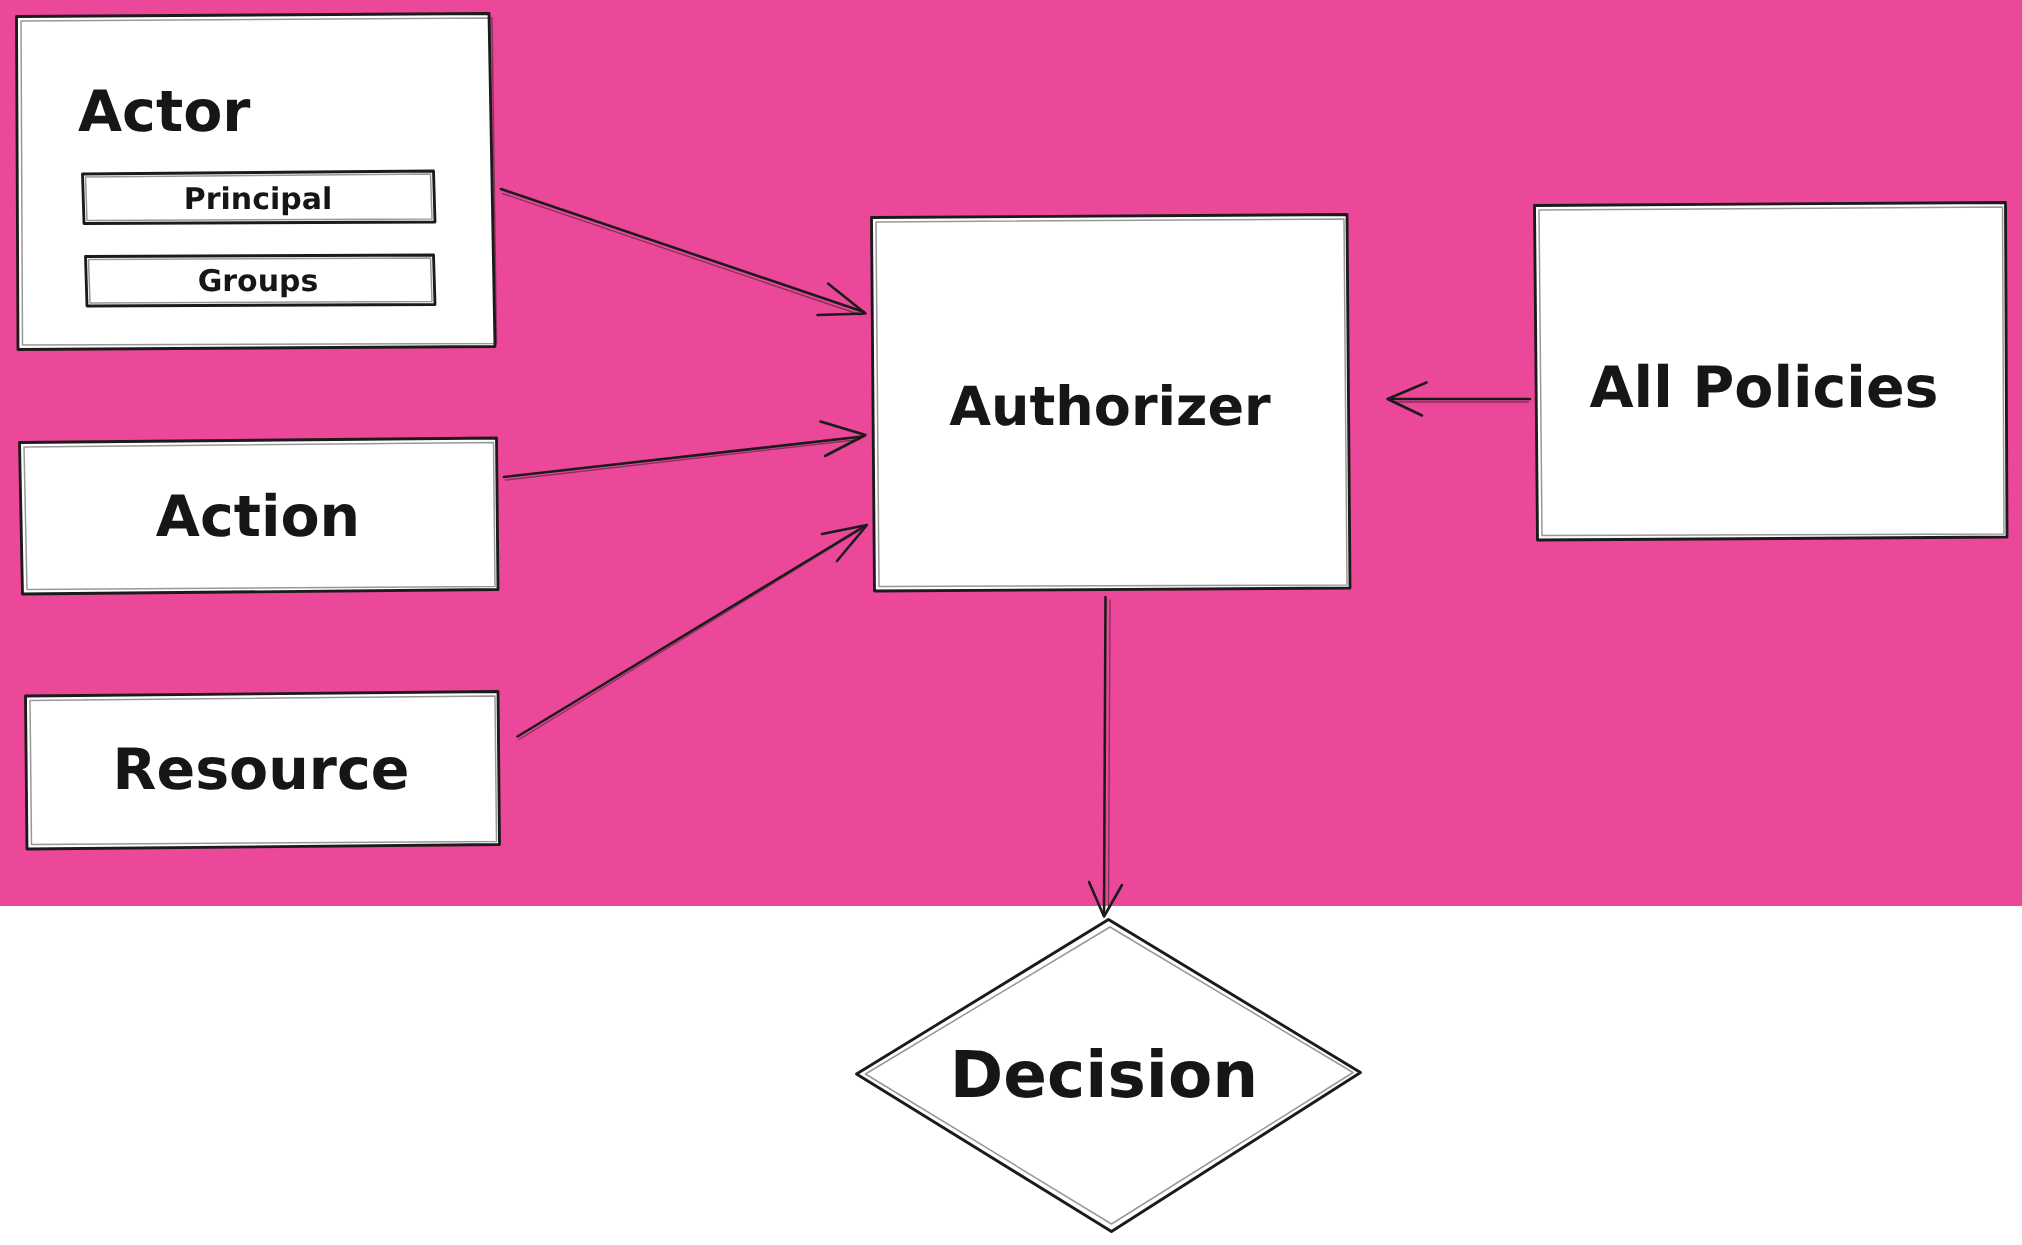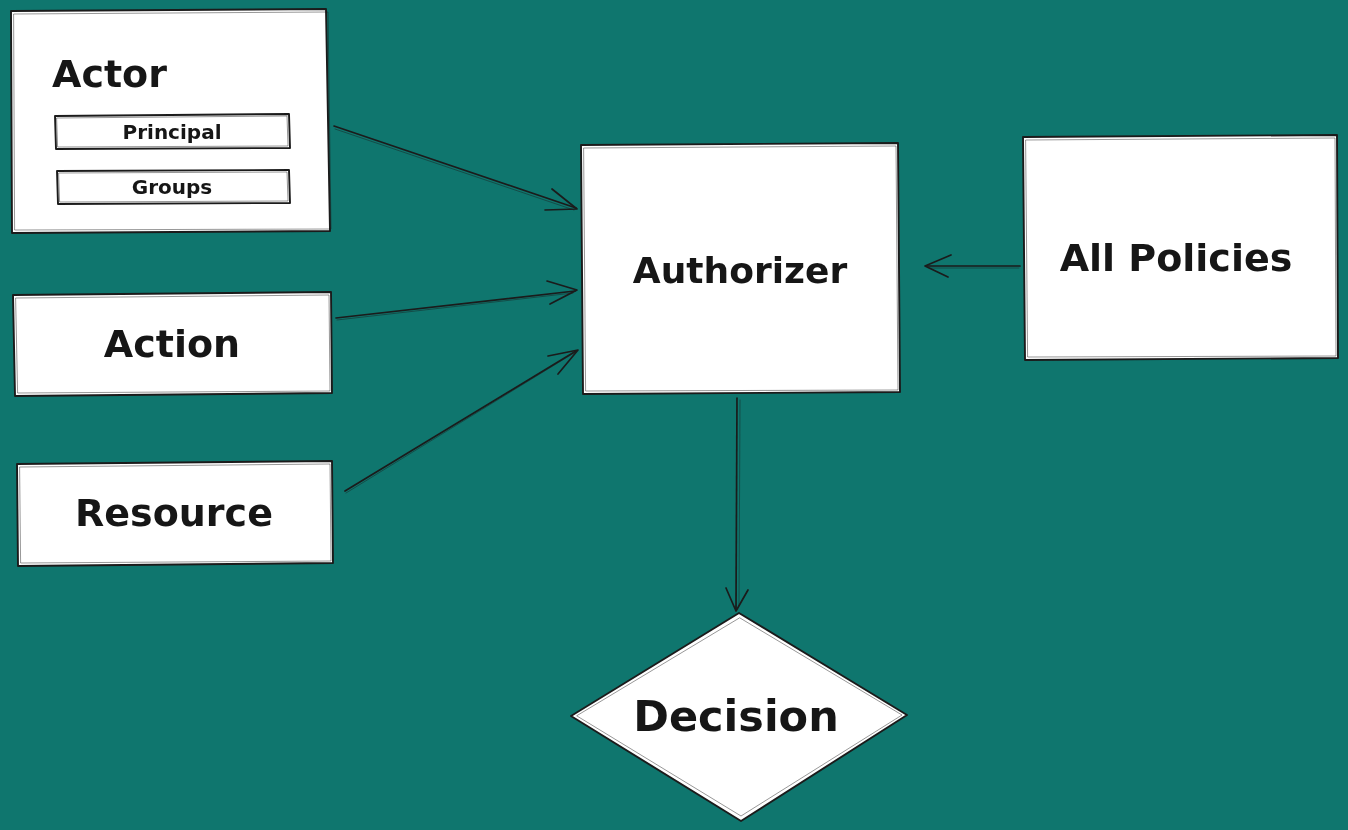--- a/index.html
+++ b/index.html
@@ -6,22 +6,22 @@
     margin: 0;
     padding: 0;
     background: #ffffff;
     width: 1348px;
     height: 830px;
     overflow: hidden;
   }
   .canvas-wrap {
     position: relative;
     width: 1348px;
-    height: 830px;
-    background: #0f766e;
+    height: 604px;
+    background: #ec4899;
   }
   svg { display: block; }
   .sketch {
     fill: #ffffff;
     stroke: #1b1b1b;
     stroke-width: 1.9;
     stroke-linecap: round;
     stroke-linejoin: round;
   }
   .sketch-echo {

